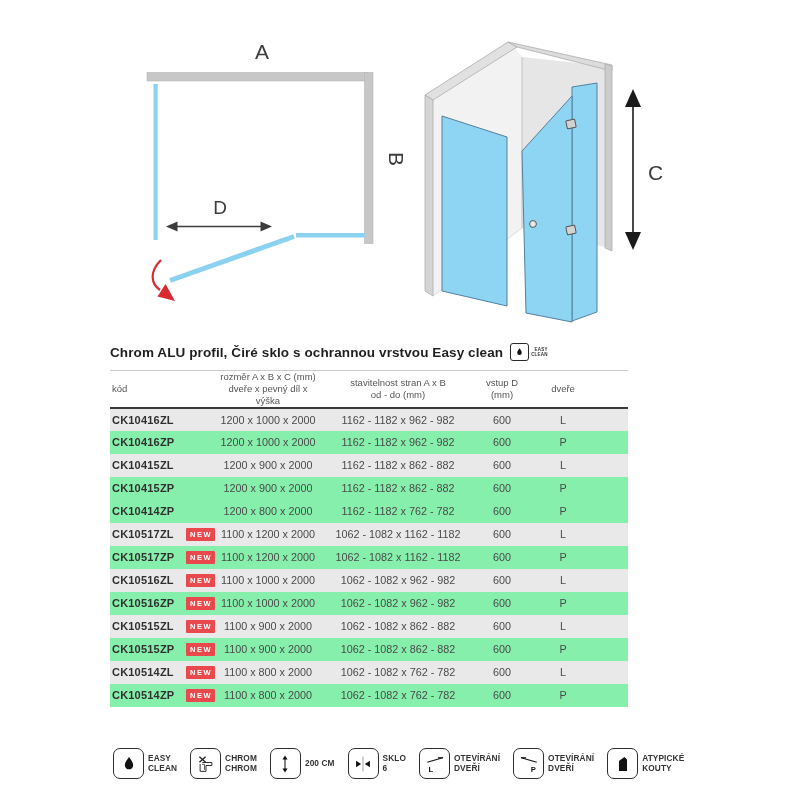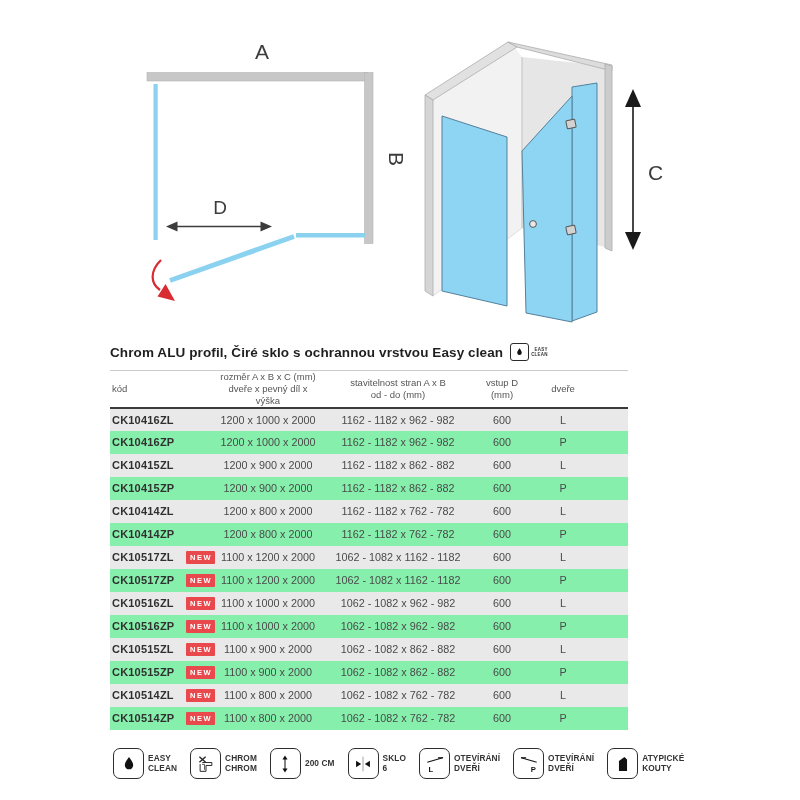--- a/index.html
+++ b/index.html
@@ -170,28 +170,20 @@
       <td class="c-dvere">L</td>
     </tr>
           <tr class="plain">
       <td class="c-kod">CK10415ZP</td>
       <td class="c-badge"></td>
       <td>1200 x 900 x 2000</td>
       <td>1162 - 1182 x 862 - 882</td>
       <td>600</td>
       <td class="c-dvere">P</td>
     </tr>
-          <tr class="shaded">
-      <td class="c-kod">CK10414ZL</td>
-      <td class="c-badge"></td>
-      <td>1200 x 800 x 2000</td>
-      <td>1162 - 1182 x 762 - 782</td>
-      <td>600</td>
-      <td class="c-dvere">L</td>
-    </tr>
           <tr class="plain">
       <td class="c-kod">CK10414ZP</td>
       <td class="c-badge"></td>
       <td>1200 x 800 x 2000</td>
       <td>1162 - 1182 x 762 - 782</td>
       <td>600</td>
       <td class="c-dvere">P</td>
     </tr>
           <tr class="shaded">
       <td class="c-kod">CK10517ZL</td>

